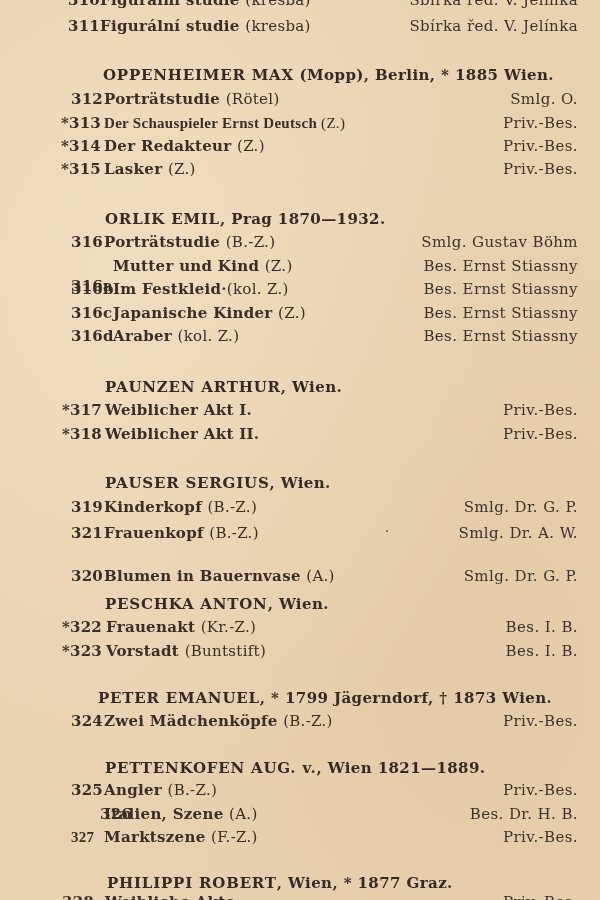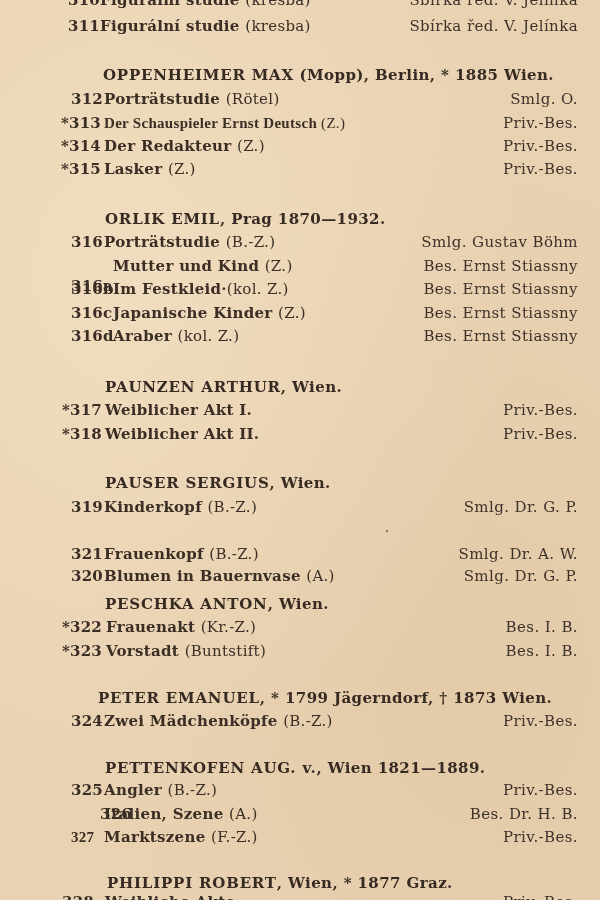--- a/index.html
+++ b/index.html
@@ -169,21 +169,21 @@
   <div class="entry" style="top:495px;">
     <span class="num" style="left:71px;">319</span>
     <span class="title" style="left:104px;"><span>Kinderkopf</span> <span class="medium">(B.-Z.)</span></span>
     <span class="owner">Smlg. Dr. G. P.</span>
   </div>
   <div class="entry" style="top:519px;margin-top:45px;">
     <span class="num" style="left:71px;">320</span>
     <span class="title" style="left:104px;"><span>Blumen in Bauernvase</span> <span class="medium">(A.)</span></span>
     <span class="owner">Smlg. Dr. G. P.</span>
   </div>
-  <div class="entry" style="top:542px;text-align:center;">
+  <div class="entry" style="top:521px;text-align:center;">
     <span class="num" style="left:71px;">321</span>
     <span class="title" style="left:104px;"><span>Frauenkopf</span> <span class="medium">(B.-Z.)</span></span>
     <span class="owner">Smlg. Dr. A. W.</span>
   </div>
   <div class="stray-dot"></div>
 
   <div class="artist" style="left:105px; top:592px;"><span class="caps">PESCHKA ANTON</span><span>, Wien.</span></div>
 
   <div class="entry" style="top:615px;">
     <span class="num" style="left:62px;">*322</span>

